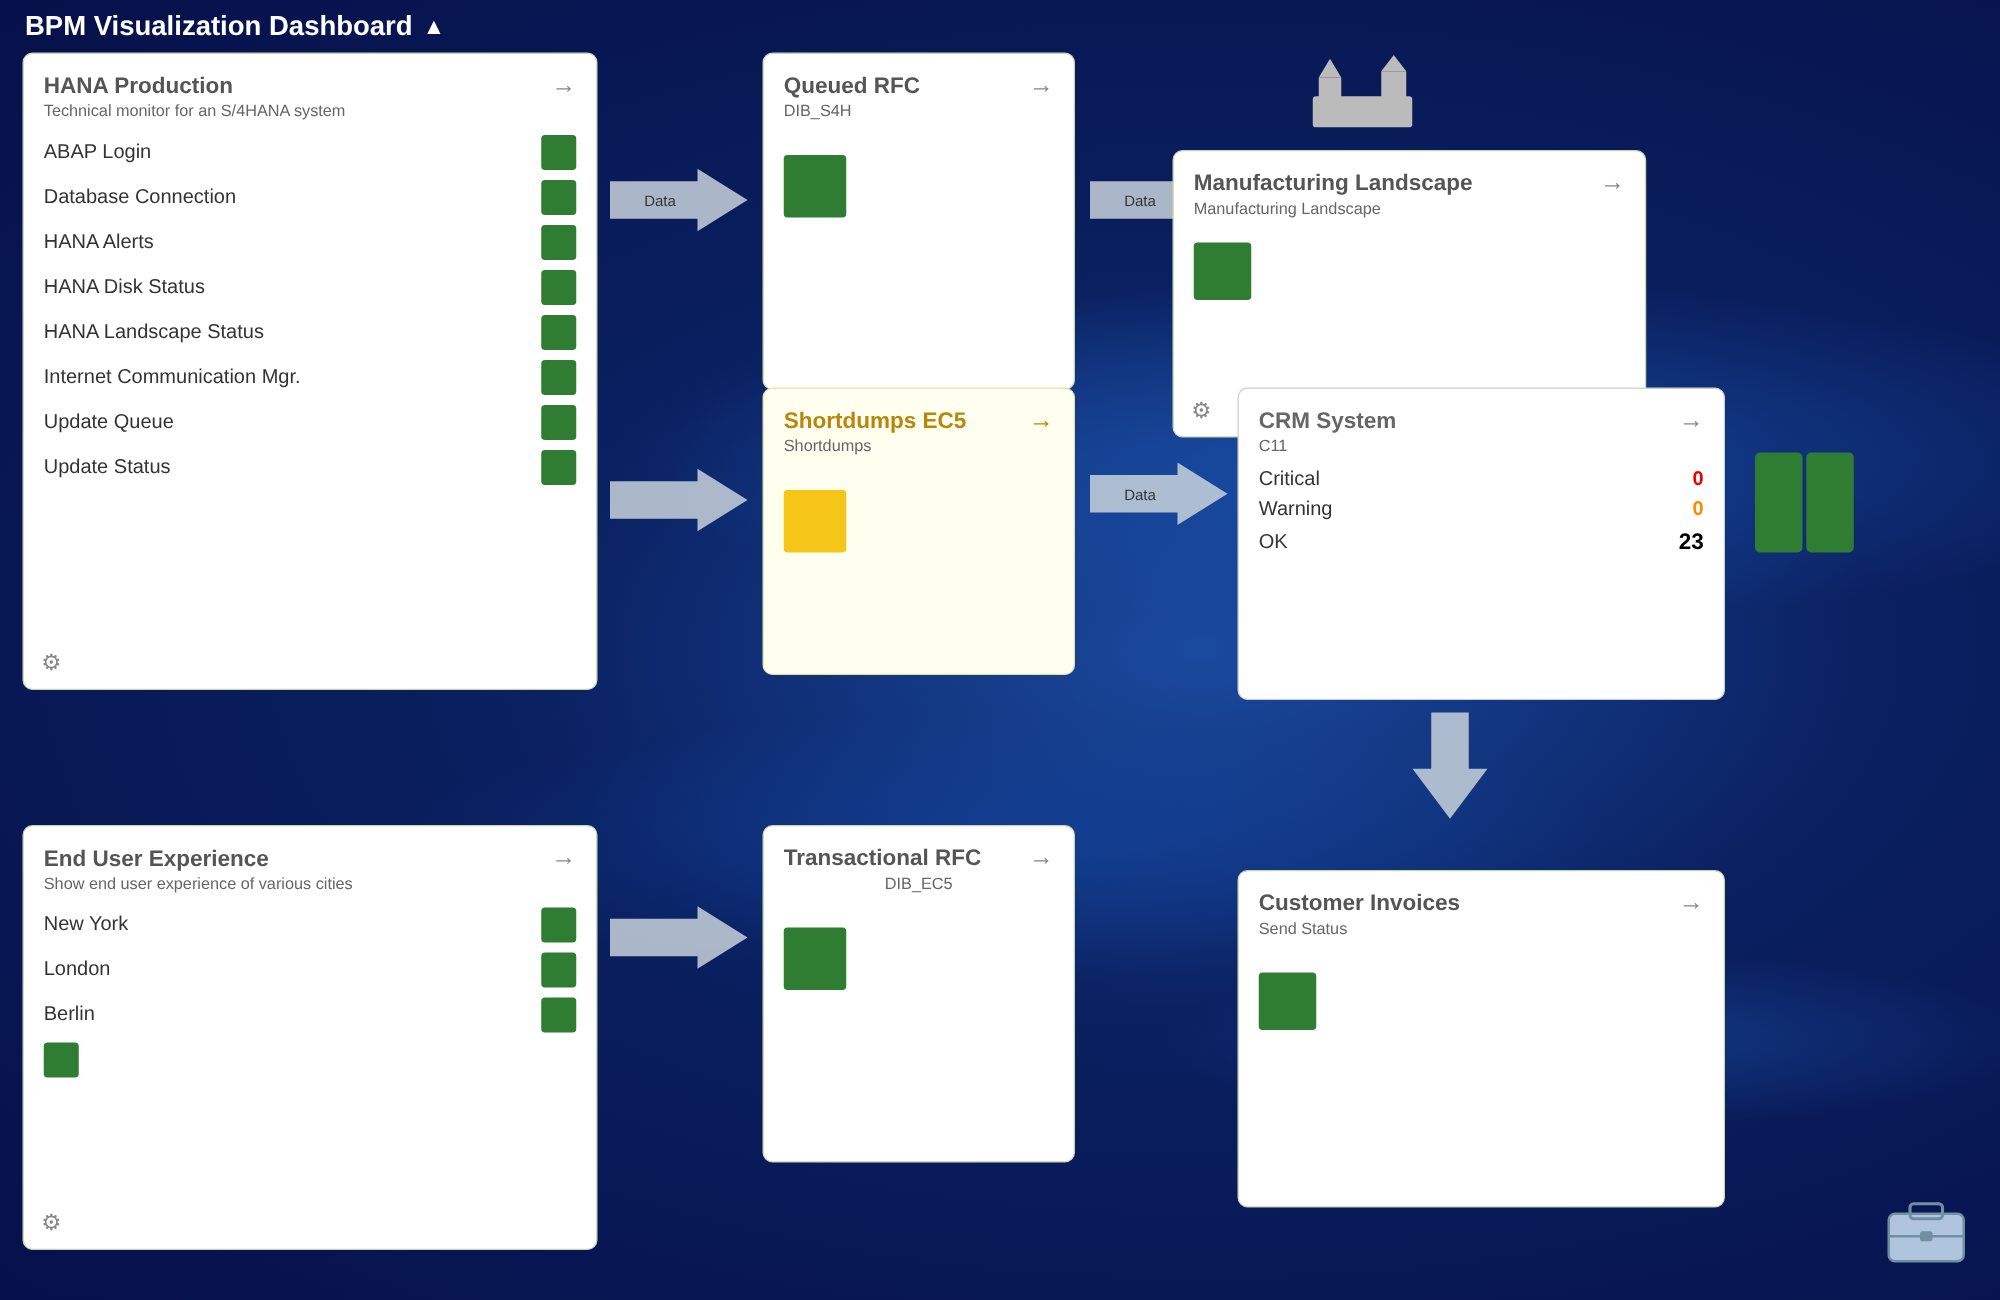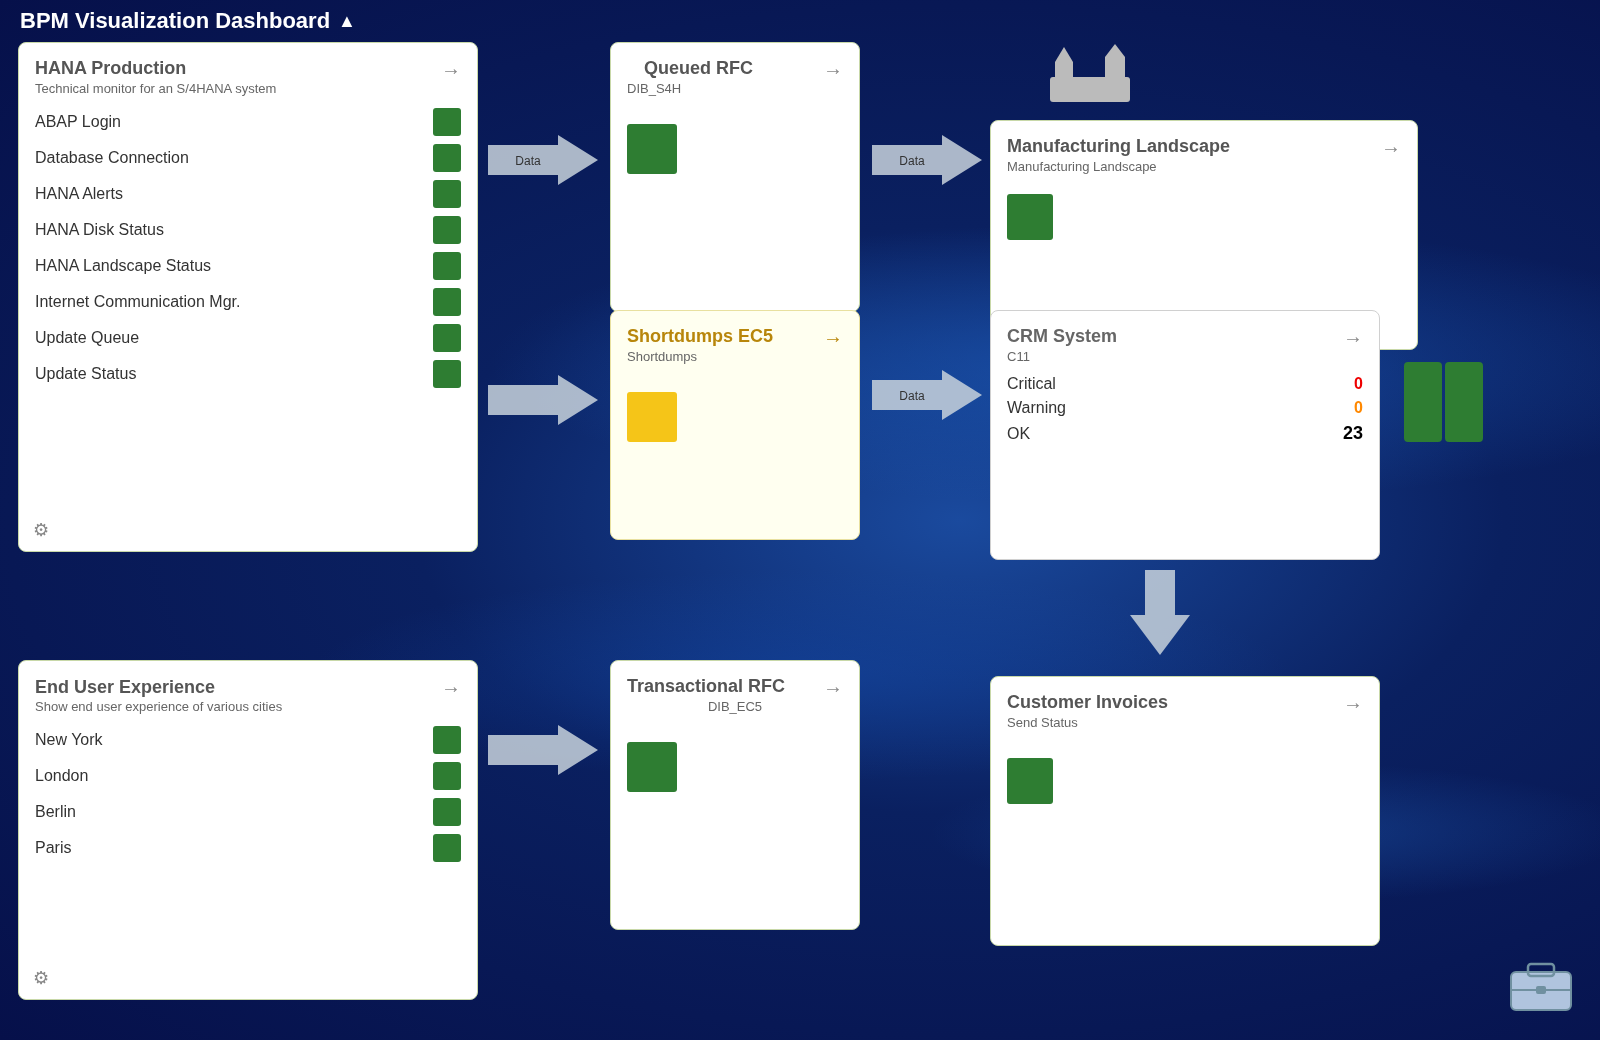--- a/index.html
+++ b/index.html
@@ -195,21 +195,21 @@
 <svg class="arrow-svg" style="left:478px; top:130px;" width="130" height="60">
   <polygon points="10,15 80,15 80,5 120,30 80,55 80,45 10,45" fill="rgba(200,210,220,0.85)" stroke="none"></polygon>
   <text x="50" y="35" font-size="12" fill="#333" text-anchor="middle" font-family="Arial">Data</text>
 </svg>
 
 <svg class="arrow-svg" style="left:478px; top:370px;" width="130" height="60">
   <polygon points="10,15 80,15 80,5 120,30 80,55 80,45 10,45" fill="rgba(200,210,220,0.85)" stroke="none"></polygon>
 </svg>
 
 <div class="card card-green" style="left:610px; top:42px; width:250px; height:270px;">
-  <div style="display:flex; align-items:center;margin-left:17px;">
+  <div style="display:flex; align-items:center;">
     <span class="card-title">
       <span>Queued RFC</span>
     </span>
     <span class="card-nav-arrow">→</span>
   </div>
   <div class="card-subtitle">DIB_S4H</div>
   <div style="padding: 20px 0;">
     <div class="status-box" style="width:50px;height:50px;"></div>
   </div>
 </div>
@@ -222,21 +222,21 @@
 <div style="position:absolute; top:42px; left:1050px; z-index:6;">
   <svg width="80" height="60" viewBox="0 0 80 60">
     <rect x="0" y="35" width="80" height="25" fill="#bbb" rx="3"></rect>
     <rect x="5" y="20" width="18" height="20" fill="#bbb"></rect>
     <polygon points="5,20 14,5 23,20" fill="#bbb"></polygon>
     <rect x="55" y="15" width="20" height="25" fill="#bbb"></rect>
     <polygon points="55,15 65,2 75,15" fill="#bbb"></polygon>
   </svg>
 </div>
 
-<div class="card card-green" style="left:990px; top:120px; width:428px; height:230px;">
+<div class="card card-green" style="left:938px; top:120px; width:379px; height:230px;">
   <div style="display:flex; align-items:center;">
     <span class="card-title">
       <span>Manufacturing Landscape</span>
     </span>
     <span class="card-nav-arrow">→</span>
   </div>
   <div class="card-subtitle">Manufacturing Landscape</div>
   <div style="padding: 12px 0;">
     <div class="status-box" style="width:46px;height:46px;"></div>
   </div>
@@ -310,21 +310,20 @@
   </div>
   <div class="card-row">
     <span class="label">London</span>
     <div class="status-box"></div>
   </div>
   <div class="card-row">
     <span class="label">Berlin</span>
     <div class="status-box"></div>
   </div>
   <div class="card-row">
-    <span class="label">Paris</span>
     <div class="status-box"></div>
   </div>
   <span class="gear-icon">⚙</span>
 </div>
 
 <svg class="arrow-svg" style="left:478px; top:720px;" width="130" height="60">
   <polygon points="10,15 80,15 80,5 120,30 80,55 80,45 10,45" fill="rgba(200,210,220,0.85)" stroke="none"></polygon>
 </svg>
 
 <div class="card card-green" style="left:610px; top:660px; width:250px; height:270px;text-align:center;">
@@ -333,21 +332,21 @@
       <span>Transactional RFC</span>
     </span>
     <span class="card-nav-arrow">→</span>
   </div>
   <div class="card-subtitle">DIB_EC5</div>
   <div style="padding: 20px 0;">
     <div class="status-box" style="width:50px;height:50px;"></div>
   </div>
 </div>
 
-<div class="card card-green" style="left:990px; top:676px; width:390px; height:270px;">
+<div class="card card-green" style="left:990px; top:696px; width:390px; height:270px;">
   <div style="display:flex; align-items:center;">
     <span class="card-title">
       <span>Customer Invoices</span>
     </span>
     <span class="card-nav-arrow">→</span>
   </div>
   <div class="card-subtitle">Send Status</div>
   <div style="padding: 20px 0;">
     <div class="status-box" style="width:46px;height:46px;"></div>
   </div>

